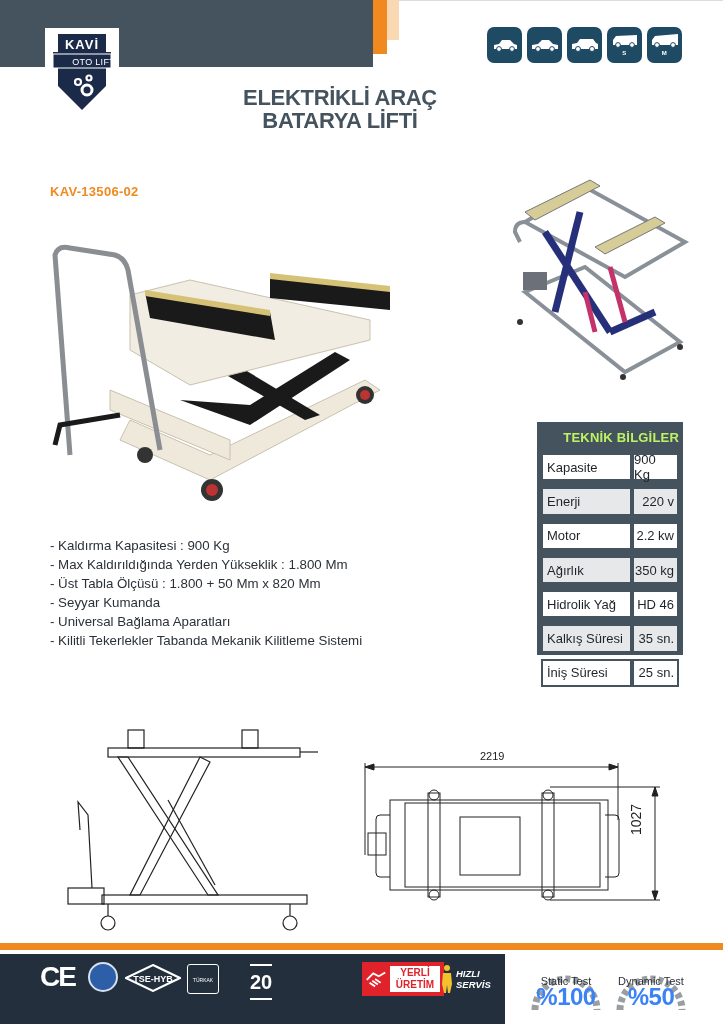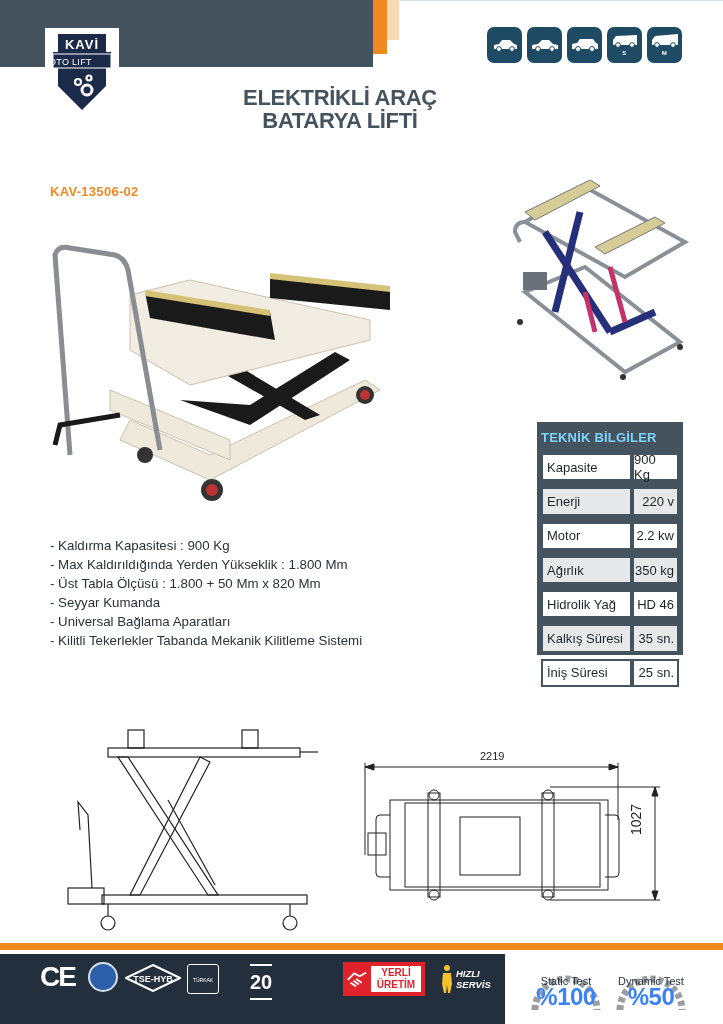--- a/index.html
+++ b/index.html
@@ -9,40 +9,40 @@
   
   .hdr-bar { position: absolute; left: 0; top: 0; width: 373px; height: 67px; background: #45535f; }
   .hdr-orange { position: absolute; left: 373px; top: 0; width: 14px; height: 54px; background: #f08a20; }
   .hdr-peach { position: absolute; left: 387px; top: 0; width: 12px; height: 40px; background: #fbd8b4; }
   .hdr-line { position: absolute; left: 399px; top: 0; width: 324px; height: 1px; background: #d8dde2; }
 
   
   .logo-box { position: absolute; left: 45px; top: 28px; width: 74px; height: 82px; background: #ffffff; }
   .logo-shield { position: absolute; left: 8px; top: 6px; width: 58px; height: 76px; }
   .logo-kavi { position: absolute; left: 13px; top: 10px; width: 48px; height: 14px; color: #fff; font-weight: bold; font-size: 13px; text-align: center; letter-spacing: 1px; line-height: 14px; }
-  .logo-oto { position: absolute; left: 4px; top: 28px; width: 66px; height: 13px; color: #fff; font-size: 9px; text-align: left; line-height: 13px; letter-spacing: 0.3px; }
+  .logo-oto { position: absolute; left: 4px; top: 28px; width: 66px; height: 13px; color: #fff; font-size: 9px; text-align: right; line-height: 13px; letter-spacing: 0.3px; }
 
   
   .vehicles { position: absolute; left: 487px; top: 27px; display: flex; gap: 5px; }
   .veh { width: 35px; height: 36px; background: #1e4a63; border-radius: 7px; position: relative; display: flex; align-items: center; justify-content: center; flex-direction: column; }
   .veh svg { width: 28px; height: 16px; }
   .veh-size { font-size: 6px; color: #fff; font-weight: bold; line-height: 7px; margin-top: 1px; letter-spacing: 0.5px; }
 
   
   .title { position: absolute; left: 180px; top: 86px; width: 320px; text-align: center; font-weight: bold; font-size: 22px; line-height: 23px; color: #45535f; letter-spacing: -0.3px; }
 
   .model { position: absolute; left: 50px; top: 184px; font-weight: bold; font-size: 13px; color: #f08a20; letter-spacing: 0.3px; }
 
   
   .photo { position: absolute; left: 50px; top: 240px; width: 350px; height: 270px; }
   .render { position: absolute; left: 505px; top: 172px; width: 185px; height: 215px; }
 
   
   .spec { position: absolute; left: 537px; top: 422px; width: 146px; height: 233px; background: #45535f; padding: 0 4px 4px 4px; }
-  .spec-head { height: 31px; line-height: 31px; color: #7dd3fc; font-weight: bold; font-size: 13px; text-align: left; letter-spacing: 0.2px; }
+  .spec-head { height: 31px; line-height: 31px; color: #bef264; font-weight: bold; font-size: 13px; text-align: right; letter-spacing: 0.2px; }
   .spec-row { display: flex; height: 28.3px; margin-bottom: 0; justify-content: flex-end; }
   .spec-row + .spec-row { margin-top: 6px; }
   .spec-cell { display: flex; align-items: center; font-size: 13px; color: #1e2328; border: 2px solid #45535f; }
   .spec-k { width: 91px; padding-left: 4px; }
   .spec-v { flex: 1; justify-content: flex-end; padding-right: 3px; }
   .spec-row.alt .spec-cell { background: #e6e8ea; }
   .spec-row.plain .spec-cell { background: #ffffff; }
 
   
   .features { position: absolute; left: 50px; top: 536px; list-style: none; }
@@ -54,21 +54,21 @@
 
   
   .f-orange { position: absolute; left: 0; top: 943px; width: 723px; height: 7px; background: #f08a20; }
   .f-dark { position: absolute; left: 0; top: 954px; width: 505px; height: 70px; background: #232f3d; }
   .f-ce { position: absolute; left: 40px; top: 962px; color: #fff; font-size: 28px; font-weight: bold; letter-spacing: -2px; line-height: 30px; }
   .f-iso { position: absolute; left: 88px; top: 962px; width: 30px; height: 30px; border-radius: 50%; background: #2d5ea8; border: 2px solid #d6e0ef; }
   .f-tse { position: absolute; left: 125px; top: 964px; width: 56px; height: 28px; }
   .f-turk { position: absolute; left: 187px; top: 964px; width: 32px; height: 30px; border: 1.5px solid #fff; border-radius: 3px; color: #fff; font-size: 5px; text-align: center; padding-top: 12px; }
   .f-page { position: absolute; left: 250px; top: 964px; color: #fff; font-size: 20px; font-weight: bold; line-height: 26px; display: flex; align-items: center; gap: 3px; flex-direction: column; }
   .f-page .dash { width: 22px; height: 2px; background: #fff; display: inline-block; }
-  .f-yerli { position: absolute; left: 343px; top: 962px; width: 82px; height: 34px; background: #e0232b; }
+  .f-yerli { position: absolute; left: 362px; top: 962px; width: 82px; height: 34px; background: #e0232b; }
   .f-yerli-txt { position: absolute; left: 28px; top: 4px; width: 50px; height: 26px; background: #fff; color: #e0232b; font-weight: bold; font-size: 10px; line-height: 12px; text-align: center; padding-top: 1px; }
   .f-hizli { position: absolute; left: 440px; top: 962px; width: 62px; height: 34px; }
   .f-hizli-txt { position: absolute; left: 16px; top: 6px; color: #fff; font-weight: bold; font-style: italic; font-size: 9.5px; line-height: 11px; }
   .f-test { position: absolute; top: 955px; width: 78px; height: 66px; }
   .f-test-lbl { position: absolute; left: 0; top: 20px; width: 100%; text-align: center; font-size: 11px; color: #2b3138; }
   .f-test-val { position: absolute; left: 0; top: 28px; width: 100%; text-align: center; font-size: 24px; font-weight: bold; color: #3b82f6; letter-spacing: -0.5px; }
 </style>
 </head>
 <body>
 

